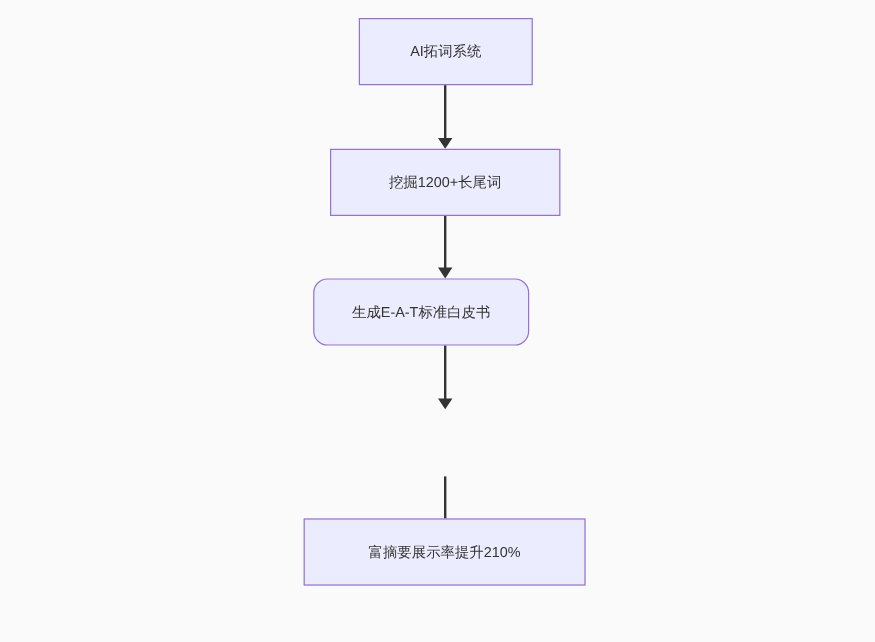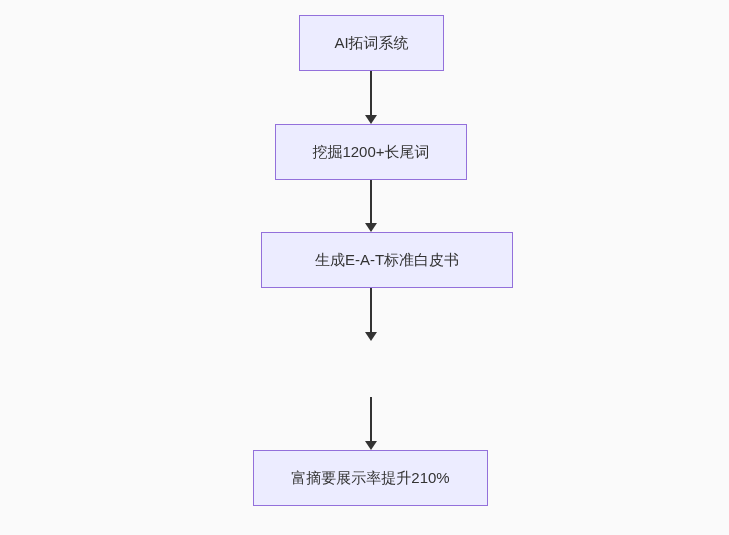--- a/index.html
+++ b/index.html
@@ -17,32 +17,32 @@
     height: 535px;
     background: var(--canvas-bg);
     overflow: hidden;
     font-family: "Liberation Sans", "DejaVu Sans", sans-serif;
   }
   .node {
     position: absolute;
     background: var(--node-fill);
     border: 1px solid var(--node-border);
     color: var(--node-text);
-    font-size: 15px;
+    font-size: 12px;
     display: flex;
     align-items: center;
     justify-content: center;
     text-align: center;
     line-height: 1.2;
   }
   .node-1 { left: 299px; top: 15px;  width: 145px; height: 56px; }
   .node-2 { left: 275px; top: 124px; width: 192px; height: 56px; }
-  .node-3 { left: 261px; top: 232px; width: 252px; height: 56px; }
+  .node-3 { left: 261px; top: 232px; width: 180px; height: 56px; border-radius: 12px; }
   .node-4 { left: 265px; top: 341px; width: 212px; height: 56px; }
-  .node-5 { left: 253px; top: 450px; width: 235px; height: 56px; }
+  .node-5 { left: 253px; top: 432px; width: 235px; height: 56px; }
   .arrow {
     position: absolute;
     left: 364px;
     width: 14px;
   }
   .arrow-1 { top: 71px;  height: 53px; }
   .arrow-2 { top: 180px; height: 52px; }
   .arrow-3 { top: 288px; height: 53px; }
   .arrow-4 { top: 397px; height: 53px; }
   .arrow .line {

